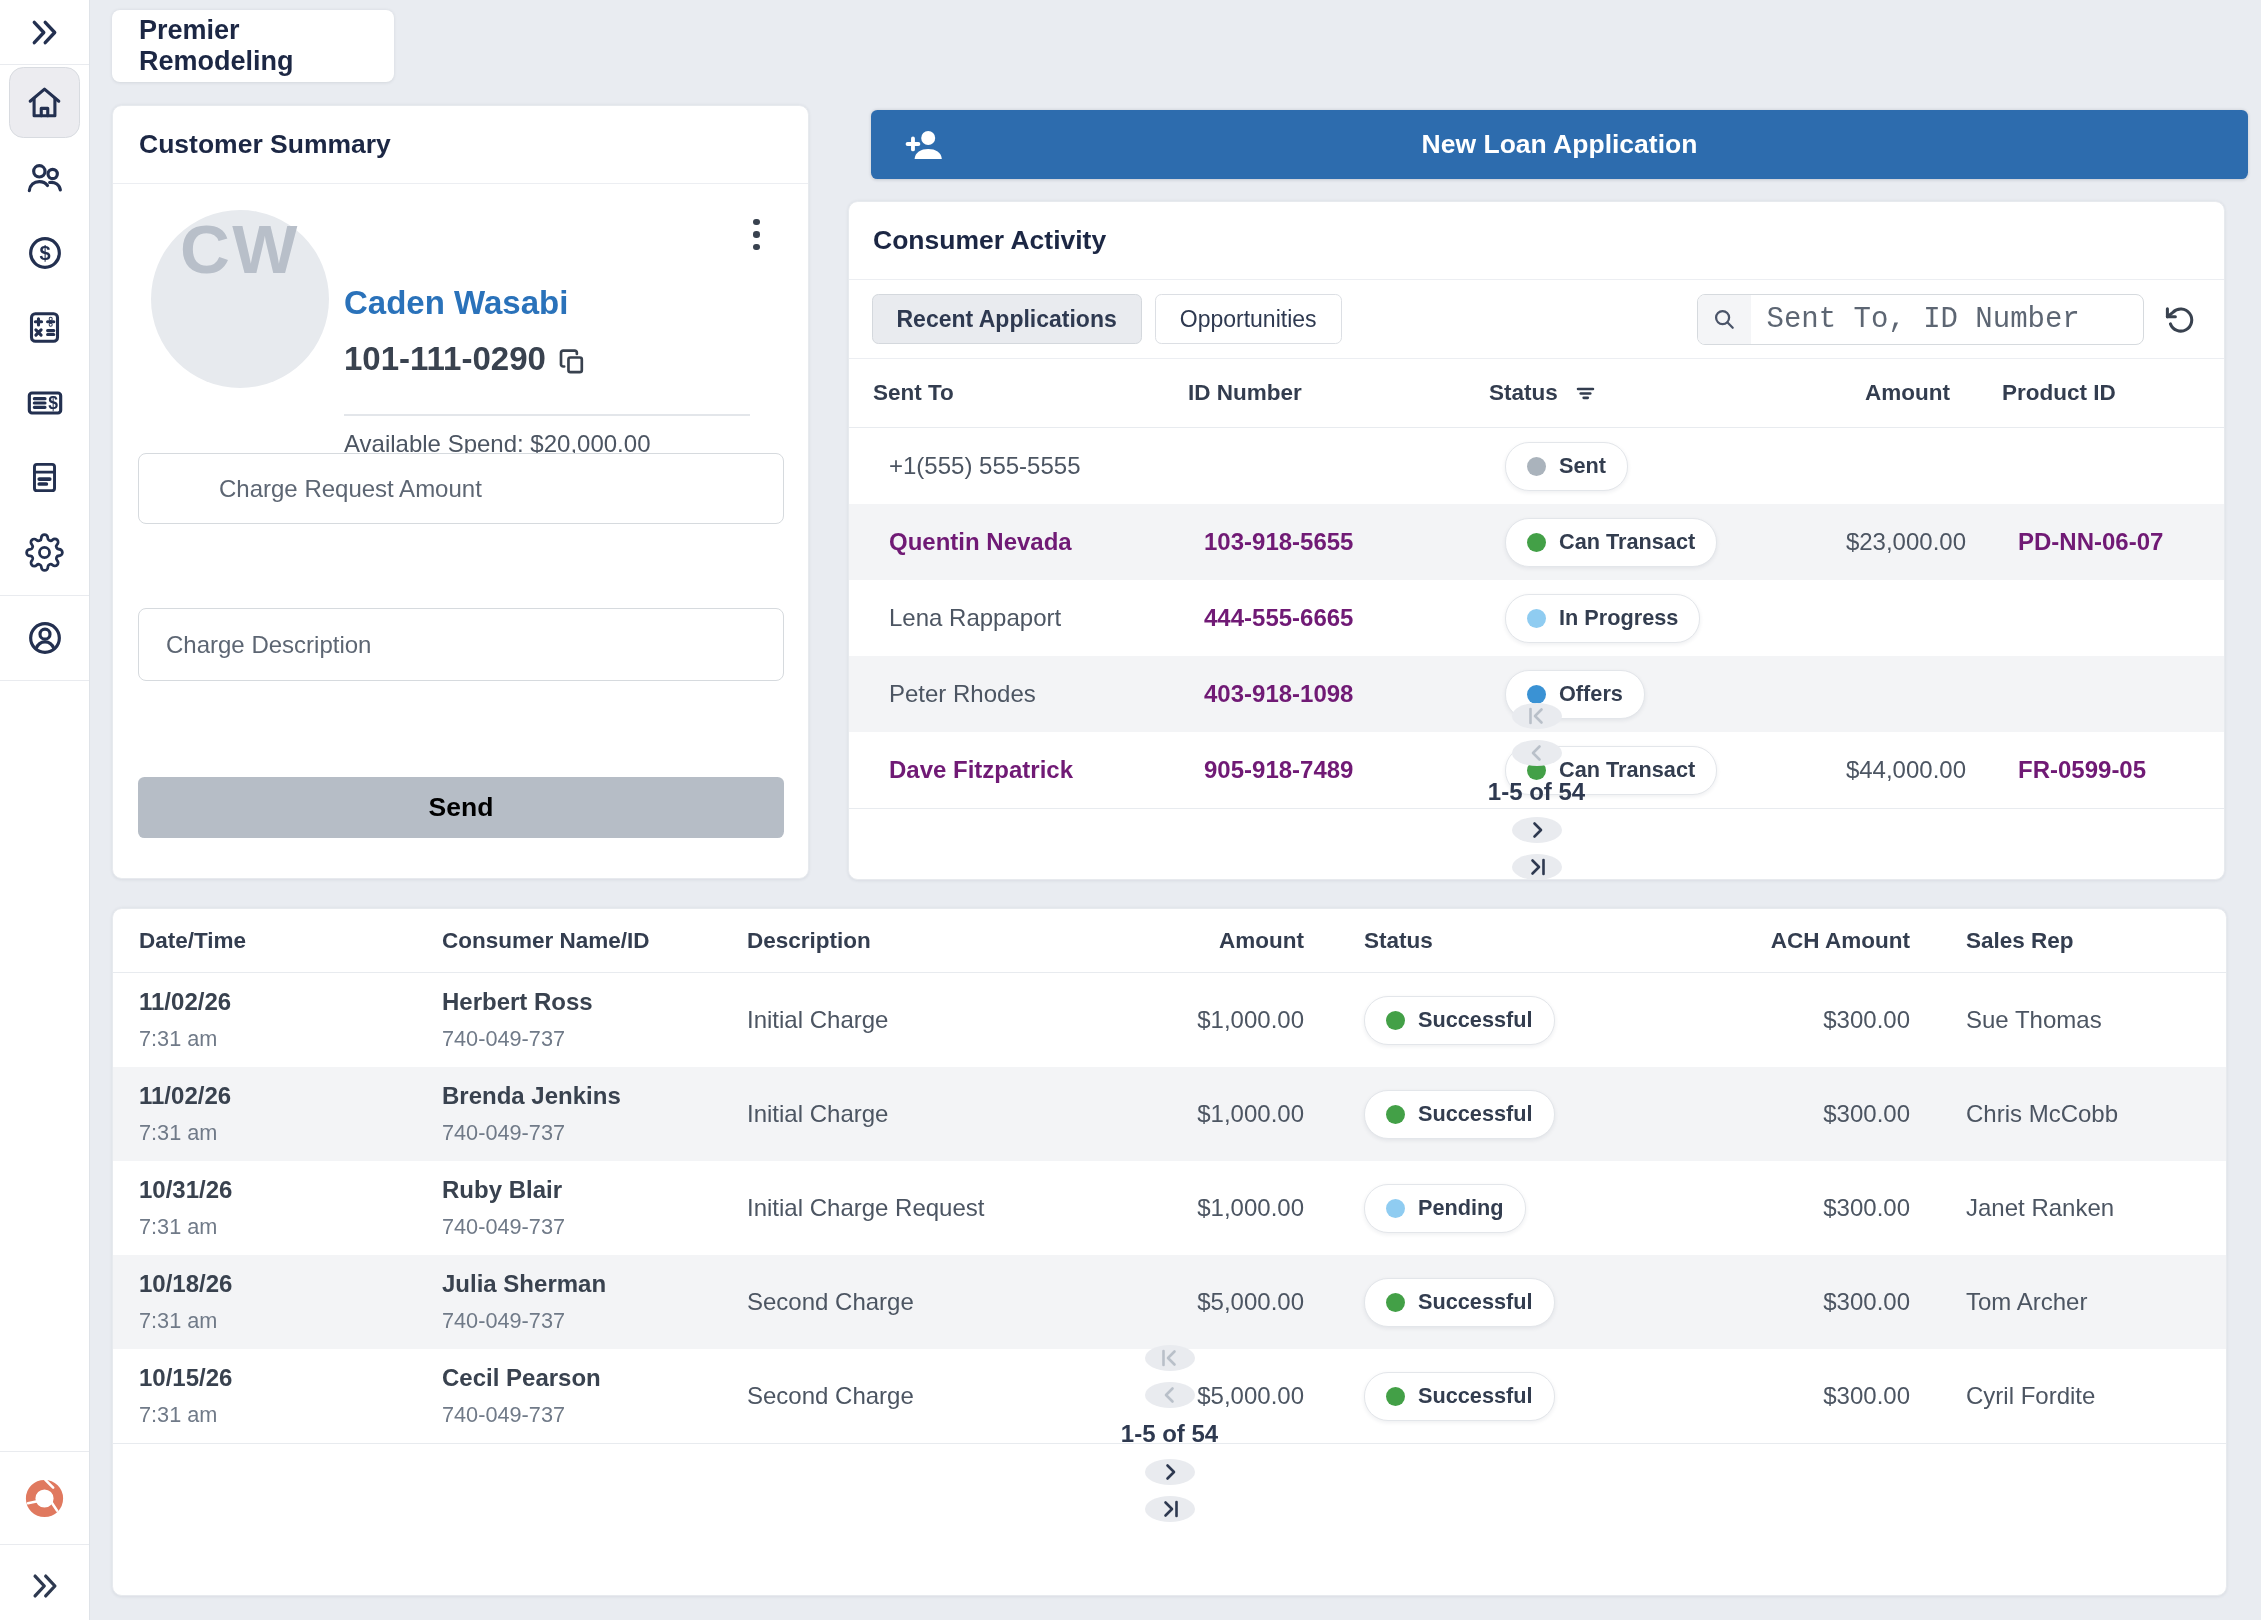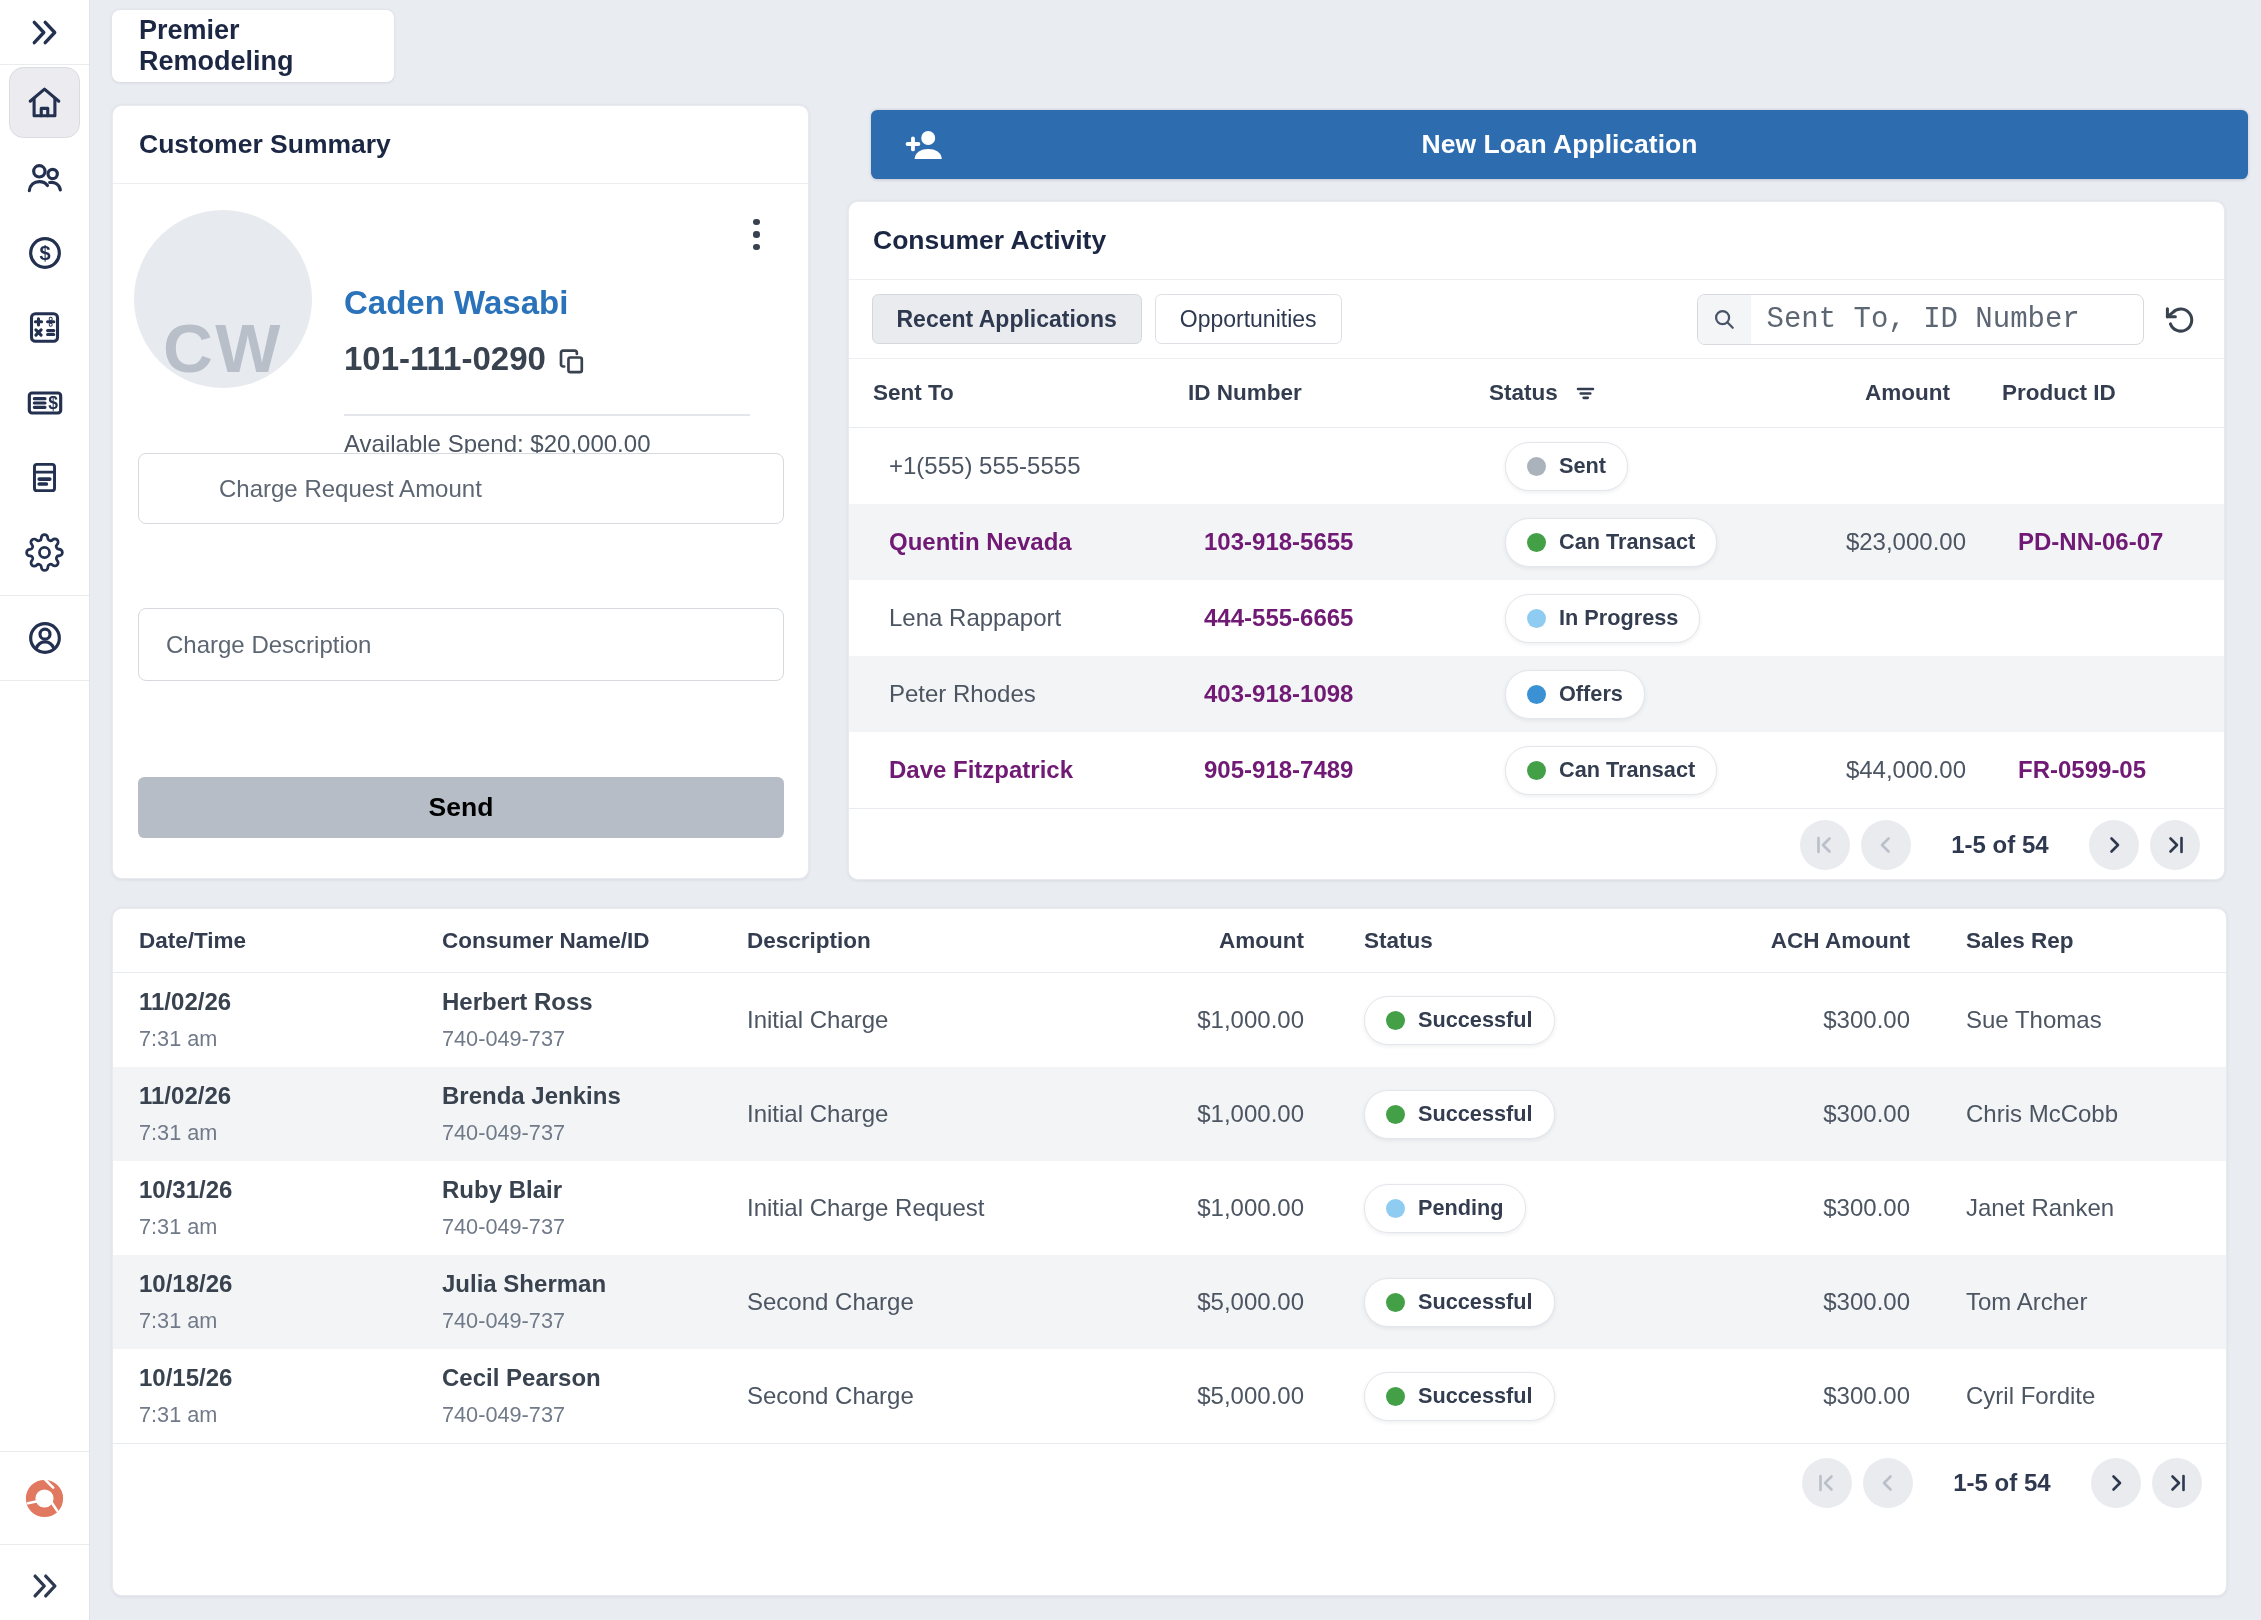--- a/index.html
+++ b/index.html
@@ -18,21 +18,21 @@
   
   .merchant-tab{position:absolute;left:112px;top:10.4px;width:282px;height:72px;background:#fff;border-radius:8px;box-shadow:0 0.8px 3.2px rgba(25,35,60,.10);display:flex;align-items:center;padding-left:27px;box-sizing:border-box;font-size:27px;font-weight:bold;color:#1c2744;}
 
   
   .card{position:absolute;background:#fff;border-radius:9.6px;border:0.8px solid #e7eaee;box-shadow:0 0.8px 3.2px rgba(25,35,60,.08);box-sizing:border-box;}
   .card-title{font-size:26.5px;font-weight:bold;color:#1c2744;}
 
   
   .customer-card{left:112px;top:105px;width:697px;height:774px;}
   .cs-header{height:78px;display:flex;align-items:center;padding:0 26px;border-bottom:1.6px solid #eceef2;box-sizing:border-box;}
-  .avatar{position:absolute;left:21px;top:104px;width:178px;height:178px;border-radius:50%;background:#e7eaee;display:flex;align-items:flex-end;justify-content:center;font-size:69px;font-weight:bold;color:#b8bfc9;letter-spacing:2.4px;}
+  .avatar{position:absolute;left:38px;top:104px;width:178px;height:178px;border-radius:50%;background:#e7eaee;display:flex;align-items:flex-start;justify-content:center;font-size:69px;font-weight:bold;color:#b8bfc9;letter-spacing:2.4px;}
   .cs-name{position:absolute;left:231px;top:178px;font-size:33px;font-weight:bold;color:#2a72ba;}
   .cs-phone{position:absolute;left:231px;top:234px;display:flex;align-items:flex-end;gap:11px;font-size:33px;font-weight:bold;color:#39424f;}
   .cs-div{position:absolute;left:231px;top:308px;width:406px;height:1.6px;background:#e3e6ea;}
   .cs-line1{position:absolute;left:231px;top:324px;font-size:24px;color:#4c5562;}
   .cs-line2{position:absolute;left:231px;top:363px;font-size:24px;color:#4c5562;}
   .kebab{position:absolute;right:34px;top:103px;width:35px;height:51px;display:flex;flex-direction:column;align-items:center;justify-content:center;gap:6.4px;cursor:pointer;}
   .kebab i{width:6.4px;height:6.4px;border-radius:50%;background:#39424f;}
   .field{position:absolute;left:25px;width:646px;border:1.6px solid #d6dade;border-radius:8px;background:#fff;font-size:24px;color:#39424f;box-sizing:border-box;font-family:"Liberation Sans",sans-serif;outline:none;}
   .field::placeholder{color:#5d6673;opacity:1;}
   .f-amount{top:347px;height:71px;padding-left:80px;}
@@ -67,21 +67,21 @@
   .ca-id{width:301px;flex:none;}
   .ca-status{width:321px;flex:none;display:flex;align-items:center;}
   .ca-amount{width:140px;flex:none;text-align:right;}
   .ca-product{flex:1;padding-left:52px;box-sizing:border-box;}
   .link{color:#701a75;font-weight:bold;}
 
   .badge{display:inline-flex;align-items:center;gap:13px;height:47px;padding:0 21px;background:#fff;border:0.8px solid #e3e6ea;border-radius:24px;box-shadow:0 1.6px 4px rgba(25,35,60,.08);font-size:21.7px;font-weight:bold;color:#333d4f;white-space:nowrap;}
   .dot{width:19px;height:19px;border-radius:50%;flex:none;}
   .status-head{display:flex;align-items:center;gap:14.4px;}
 
-  .footer{display:flex;align-items:center;justify-content:flex-end;border-top:1.6px solid #e8ebef;padding:0 24px;box-sizing:border-box;gap:11.2px;}
+  .footer{display:flex;align-items:center;justify-content:flex-end;border-top:1.6px solid #e8ebef;padding:0 24px;box-sizing:border-box;gap:11.2px;flex-direction:column;}
   .ca-footer{height:72px;}
   .pgbtn{width:50px;height:50px;border-radius:50%;background:#e9ebef;display:flex;align-items:center;justify-content:center;border:none;cursor:pointer;}
   .pgbtn svg{stroke:#2e3950;fill:none;stroke-width:2.6;stroke-linecap:round;stroke-linejoin:round;}
   .pgbtn.disabled svg{stroke:#b9c0c9;}
   .pg-label{font-size:24px;font-weight:bold;color:#2e3950;margin:0 29px;}
 
   
   .rt-card{left:112px;top:908px;width:2115px;height:688px;}
   .rt-toolbar{height:75px;display:flex;align-items:center;padding:0 26px;gap:13px;border-bottom:1.6px solid #eceef2;box-sizing:border-box;}
   .rt-thead{height:64px;padding:0 26px;}

